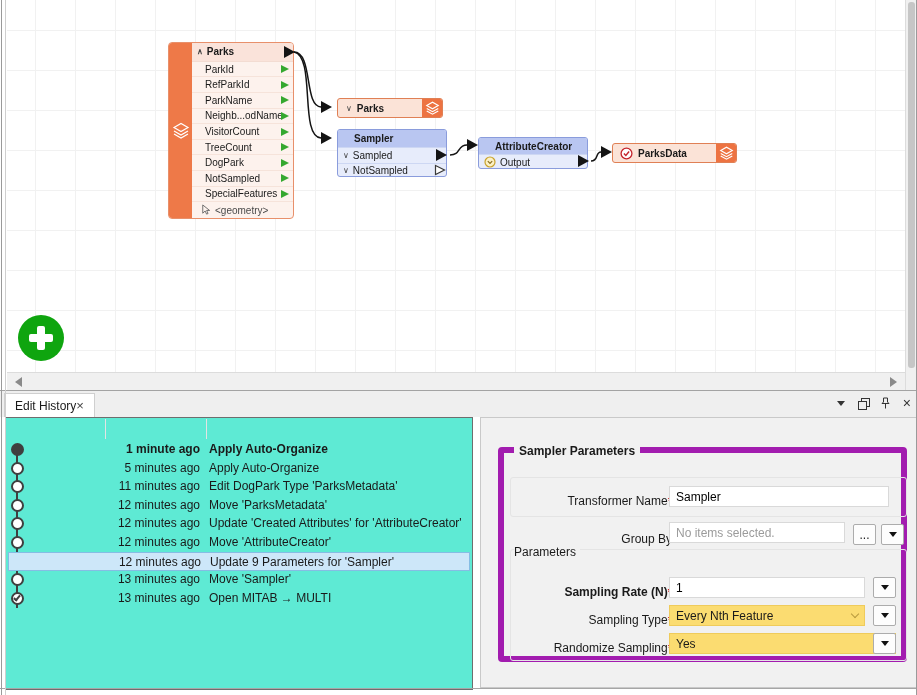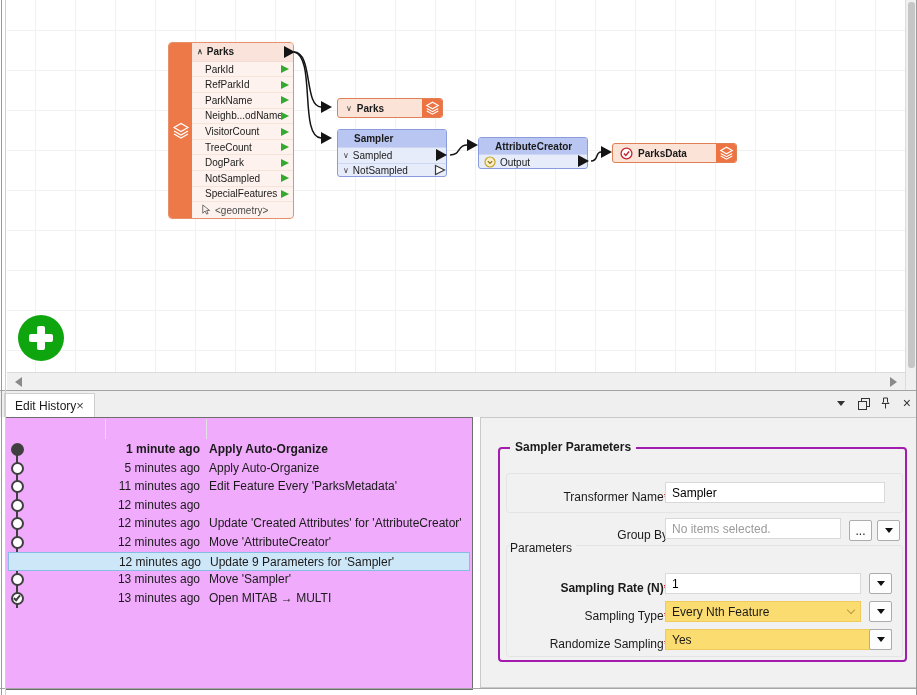--- a/index.html
+++ b/index.html
@@ -73,34 +73,34 @@
     border:1px solid #cfcfcf; border-bottom:none; display:flex; align-items:center; padding:0 10px; font-size:12px; }
   .tab-close { color:#444; font-size:13px; line-height:1; cursor:default; }
   .tab-icons { position:absolute; right:6px; top:5px; display:flex; align-items:center; gap:13px; }
   .ic-caret { width:0; height:0; border-left:4px solid transparent; border-right:4px solid transparent; border-top:5px solid #333; }
   .ic-float { position:relative; width:10px; height:10px; }
   .ic-float::before { content:""; position:absolute; left:3px; top:0; width:7px; height:7px; border:1px solid #333; }
   .ic-float::after { content:""; position:absolute; left:0; top:3px; width:7px; height:7px; border:1px solid #333; background:#efefef; }
   .ic-close { font-size:14px; color:#333; line-height:1; }
 
   
-  .history { position:absolute; left:5px; top:417px; width:468px; height:273px; background:#f0abfc; border:1px solid #6e6e6e; }
+  .history { position:absolute; left:5px; top:417px; width:468px; height:273px; background:#5eead4; border:1px solid #6e6e6e; }
   .colsep { position:absolute; top:1px; width:1px; height:20px; background:#e3e3e3; }
   .timeline-line { position:absolute; left:10px; top:26px; width:2px; height:164px; background:#3f3f3f; }
   .tl-circle { position:absolute; left:5px; width:13px; height:13px; border:2px solid #3f3f3f; border-radius:50%; background:#fff; }
   .tl-filled { background:#3f3f3f; }
   .tl-mark { position:absolute; left:2px; top:0px; width:4px; height:7px; border:solid #3f3f3f; border-width:0 2px 2px 0; transform:rotate(40deg); }
   .hrow { position:absolute; left:2px; right:2px; height:19px; font-size:12px; }
   .hrow .htime { position:absolute; left:50px; width:142px; top:2px; text-align:right; white-space:nowrap; }
   .hrow .haction { position:absolute; left:201px; right:2px; top:2px; white-space:nowrap; overflow:hidden; }
   .hrow.bold { font-weight:bold; }
   .hrow.selected { background:#cde7f9; border:1px solid #85bde4; }
 
   .params { position:absolute; left:480px; top:417px; width:437px; height:271px; background:#f1f1f1; border:1px solid #c9c9c9; }
-  .groupbox { position:absolute; left:17px; top:29px; width:409px; height:215px; border:2px solid #a21caf; border-radius:4px; }
+  .groupbox { position:absolute; left:17px; top:29px; width:409px; height:215px; border:6px solid #a21caf; border-radius:4px; }
   .groupbox-title { position:absolute; top:-9px; left:10px; background:#f1f1f1; padding:0 5px; font-weight:bold; font-size:12px; }
   .subbox { position:absolute; border:1px solid #e4e4e4; border-radius:3px; }
   .flabel { position:absolute; left:10px; width:158px; text-align:right; font-size:12px; line-height:30px; white-space:nowrap; }
   .req { color:#cc0000; font-size:11px; vertical-align:top; }
   .finput { position:absolute; height:21px; border:1px solid #d9d9d9; background:#fff; font-size:12px;
     font-family:"Liberation Sans",sans-serif; padding:0 6px; outline:none; }
   .finput::placeholder { color:#9b9b9b; }
   .plabel { position:absolute; font-size:12px; background:#f1f1f1; padding-right:4px; }
   .btn { position:absolute; height:21px; background:#fdfdfd; border:1px solid #acacac; border-radius:2px;
     display:flex; align-items:center; justify-content:center; font-size:12px; }
@@ -295,24 +295,25 @@
     <div class="hrow bold" style="top:22px;">
       <span class="htime">1 minute ago</span>
       <span class="haction">Apply Auto-Organize</span>
     </div>
     <div class="hrow" style="top:40.6px;">
       <span class="htime">5 minutes ago</span>
       <span class="haction">Apply Auto-Organize</span>
     </div>
     <div class="hrow" style="top:59.2px;">
       <span class="htime">11 minutes ago</span>
-      <span class="haction">Edit Feature Every 'ParksMetadata'</span>
+      <span class="haction">Edit DogPark Type 'ParksMetadata'</span>
     </div>
     <div class="hrow" style="top:77.8px;">
       <span class="htime">12 minutes ago</span>
+      <span class="haction">Move 'ParksMetadata'</span>
     </div>
     <div class="hrow" style="top:96.4px;">
       <span class="htime">12 minutes ago</span>
       <span class="haction">Update 'Created Attributes' for 'AttributeCreator'</span>
     </div>
     <div class="hrow" style="top:115px;">
       <span class="htime">12 minutes ago</span>
       <span class="haction">Move 'AttributeCreator'</span>
     </div>
     <div class="hrow selected" style="top:133.6px;">

